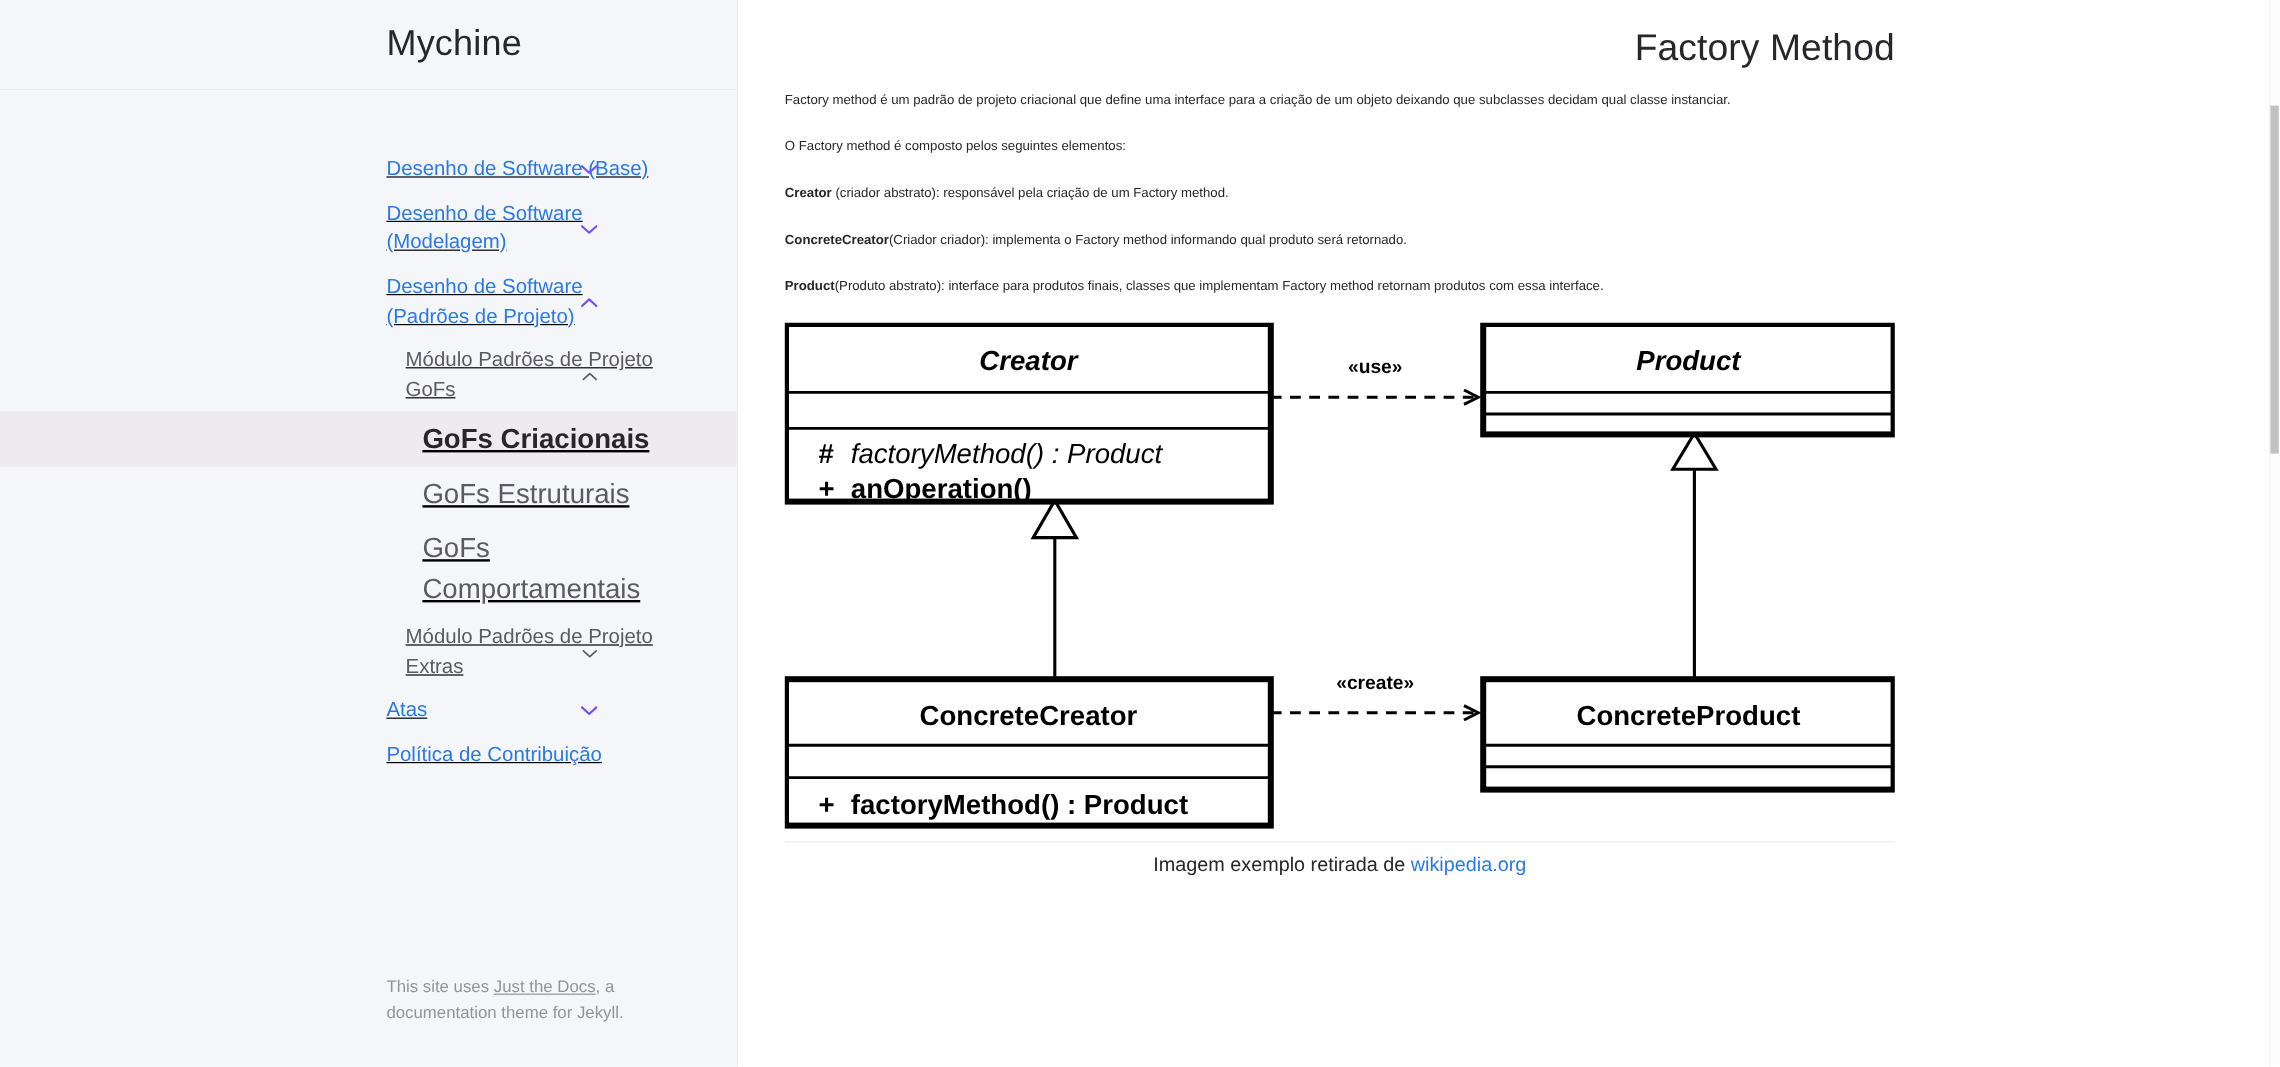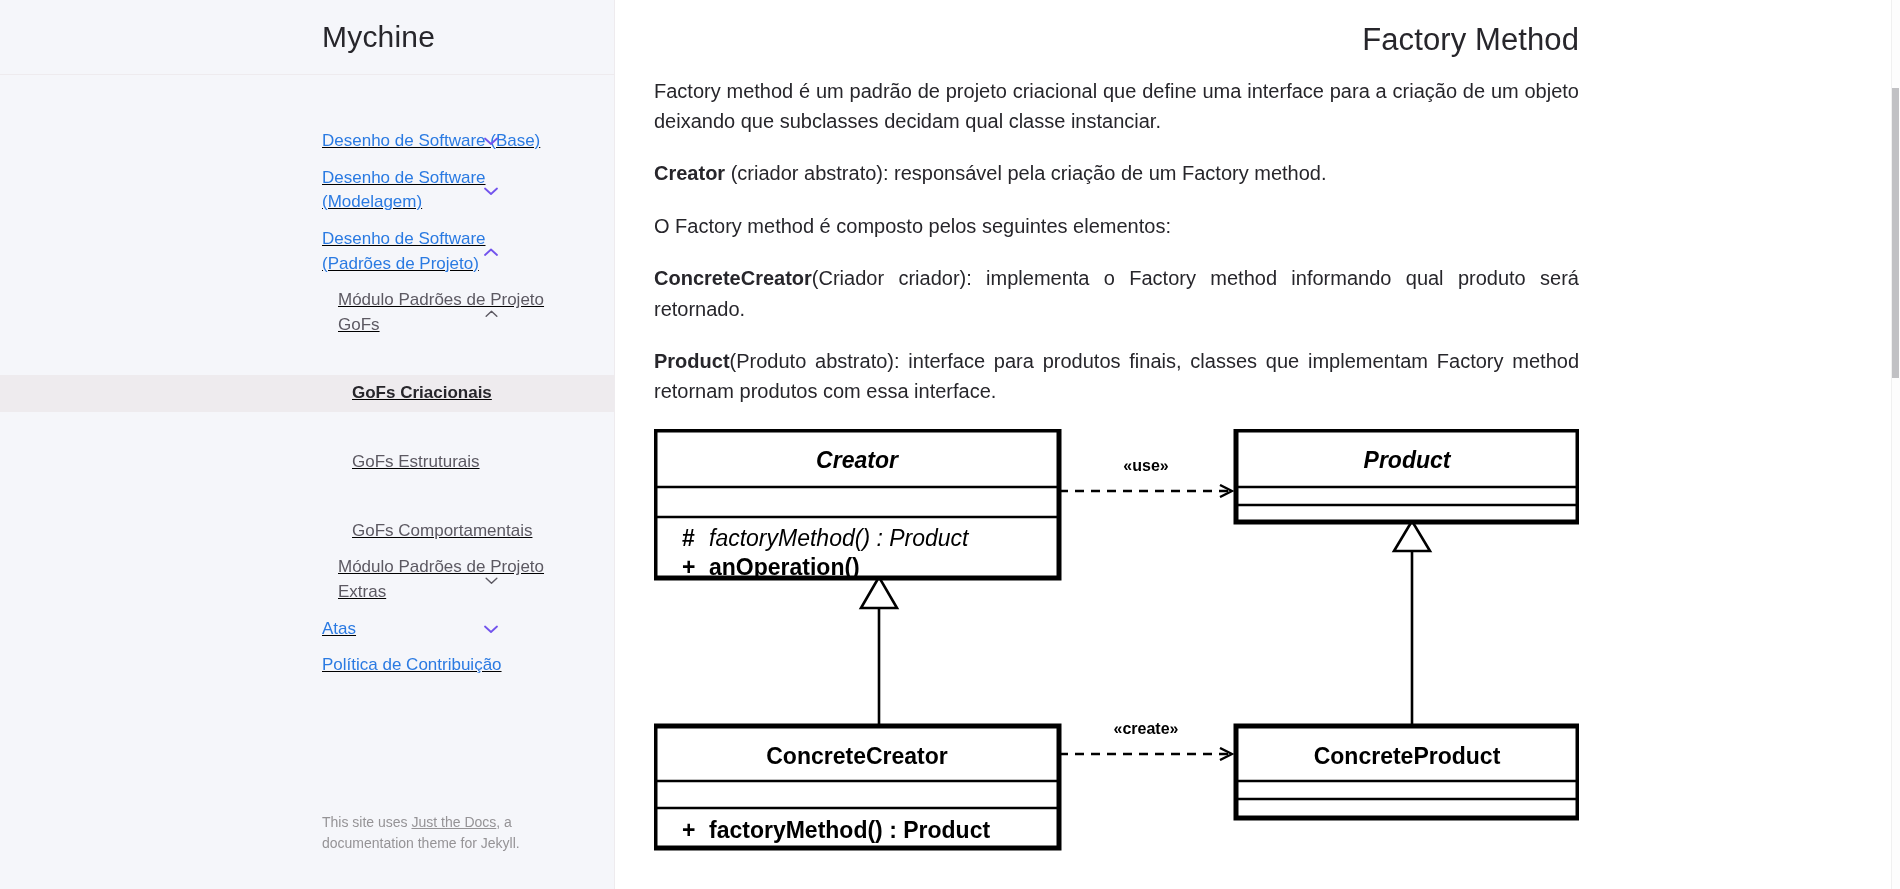--- a/index.html
+++ b/index.html
@@ -49,21 +49,21 @@
   .nav-link {
     display: block;
     font-size: 17px;
     line-height: 1.45;
     color: #2a7ae2;
     text-decoration: none;
     padding: 6px 60px 6px 322px;
     cursor: pointer;
   }
   .nav-link.l2 { padding-left: 338px; color: #5c5962; font-size: 17px; }
-  .nav-link.l3 { padding-left: 352px; color: #5c5962; font-size: 17px; margin-top: 32px; }
+  .nav-link.l3 { padding-left: 352px; color: #5c5962; font-size: 23px; }
   .nav-link.active {
     background: #eeebee;
     font-weight: 700;
     color: #27262b;
   }
   .chev {
     position: absolute;
     right: 115px;
     top: 50%;
     transform: translateY(-50%);
@@ -102,21 +102,21 @@
   h1.page-title {
     font-size: 31px;
     font-weight: 400;
     color: #27262b;
     margin: 0 0 18px 0;
     letter-spacing: .1px;
     line-height: 1.15;
     text-align: right;
   }
   p.para {
-    font-size: 20px;
+    font-size: 11px;
     line-height: 1.52;
     color: #27262b;
     margin: 0 0 22px 0;
     text-align: justify;
   }
   p.para b { font-weight: 700; }
   a.inline-link { color: #2a7ae2; text-decoration: none; }
 
   
   .figure { margin-top: 2px; width: 925px; }
@@ -240,25 +240,25 @@
 
   <main class="main">
     <div class="main-inner">
       <h1 class="page-title">Factory Method</h1>
 
       <p class="para">
         <span>Factory method é um padrão de projeto criacional que define uma interface para a criação de um objeto deixando que subclasses decidam qual classe instanciar.</span>
       </p>
 
       <p class="para">
+        <span>O Factory method é composto pelos seguintes elementos:</span>
+      </p>
+
+      <p class="para">
         <b>Creator</b><span> (criador abstrato): responsável pela criação de um Factory method.</span>
-      </p>
-
-      <p class="para">
-        <span>O Factory method é composto pelos seguintes elementos:</span>
       </p>
 
       <p class="para">
         <b>ConcreteCreator</b><span>(Criador criador): implementa o Factory method informando qual produto será retornado.</span>
       </p>
 
       <p class="para">
         <b>Product</b><span>(Produto abstrato): interface para produtos finais, classes que implementam Factory method retornam produtos com essa interface.</span>
       </p>
 
@@ -321,20 +321,23 @@
 
             <g>
               <rect x="582" y="297" width="342" height="92" fill="#ffffff" stroke="#000" stroke-width="5"></rect>
               <line x1="584" y1="352" x2="922" y2="352" stroke="#000" stroke-width="2.4"></line>
               <line x1="584" y1="370" x2="922" y2="370" stroke="#000" stroke-width="2.4"></line>
               <text x="753" y="335" font-family="'Liberation Sans',sans-serif" font-size="23" font-weight="700" text-anchor="middle" fill="#000">ConcreteProduct</text>
             </g>
           </svg>
         </div>
 
+        <figcaption class="caption">
+          <span>Imagem exemplo retirada de </span><a>wikipedia.org</a>
+        </figcaption>
       </figure>
     </div>
   </main>
 
   <div class="scrollbar-track">
     <div class="scrollbar-thumb"></div>
   </div>
 </div>
 
 </body></html>

